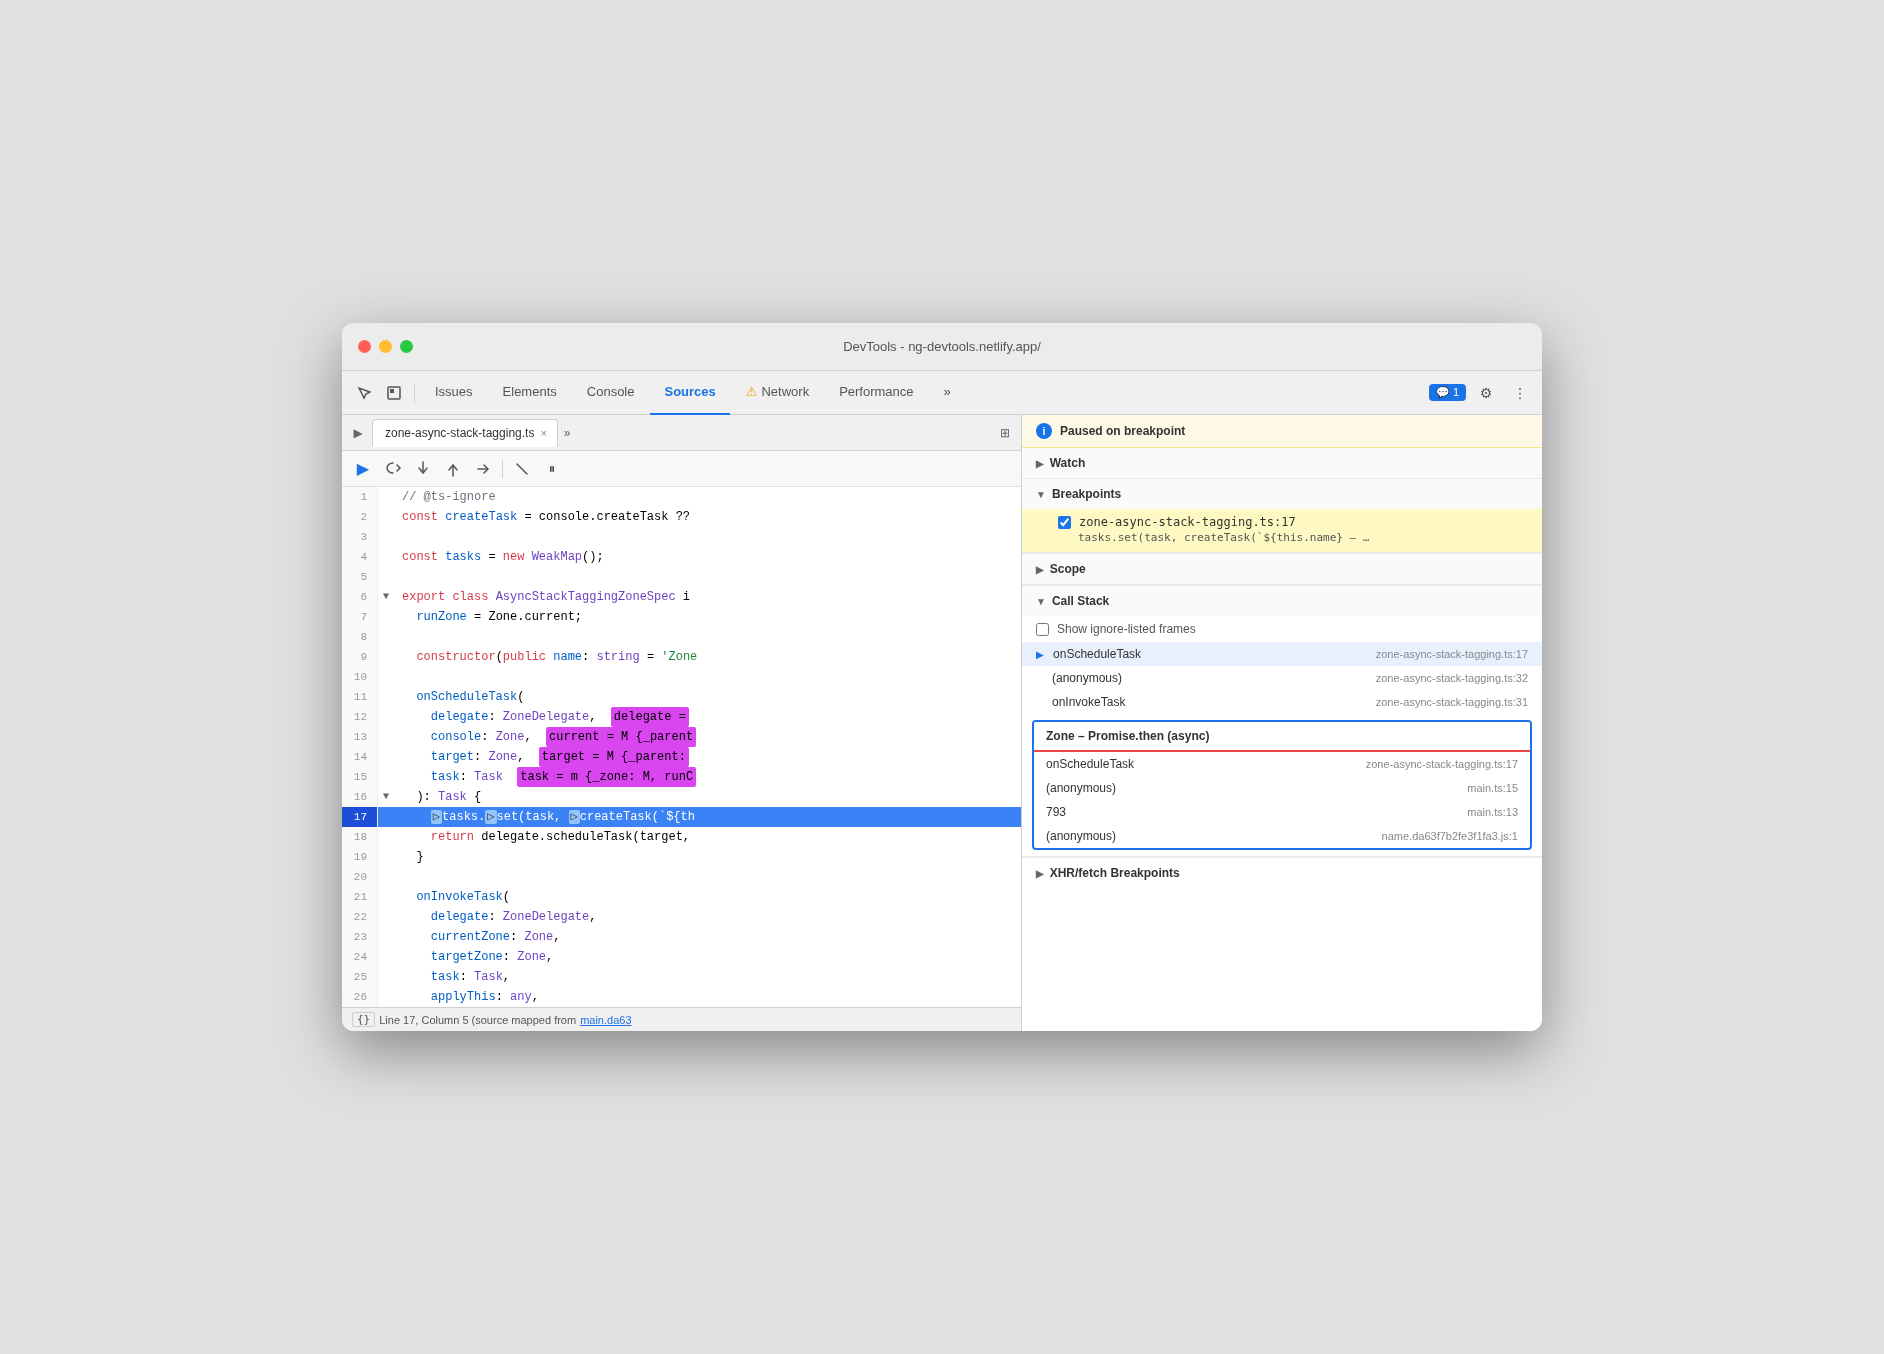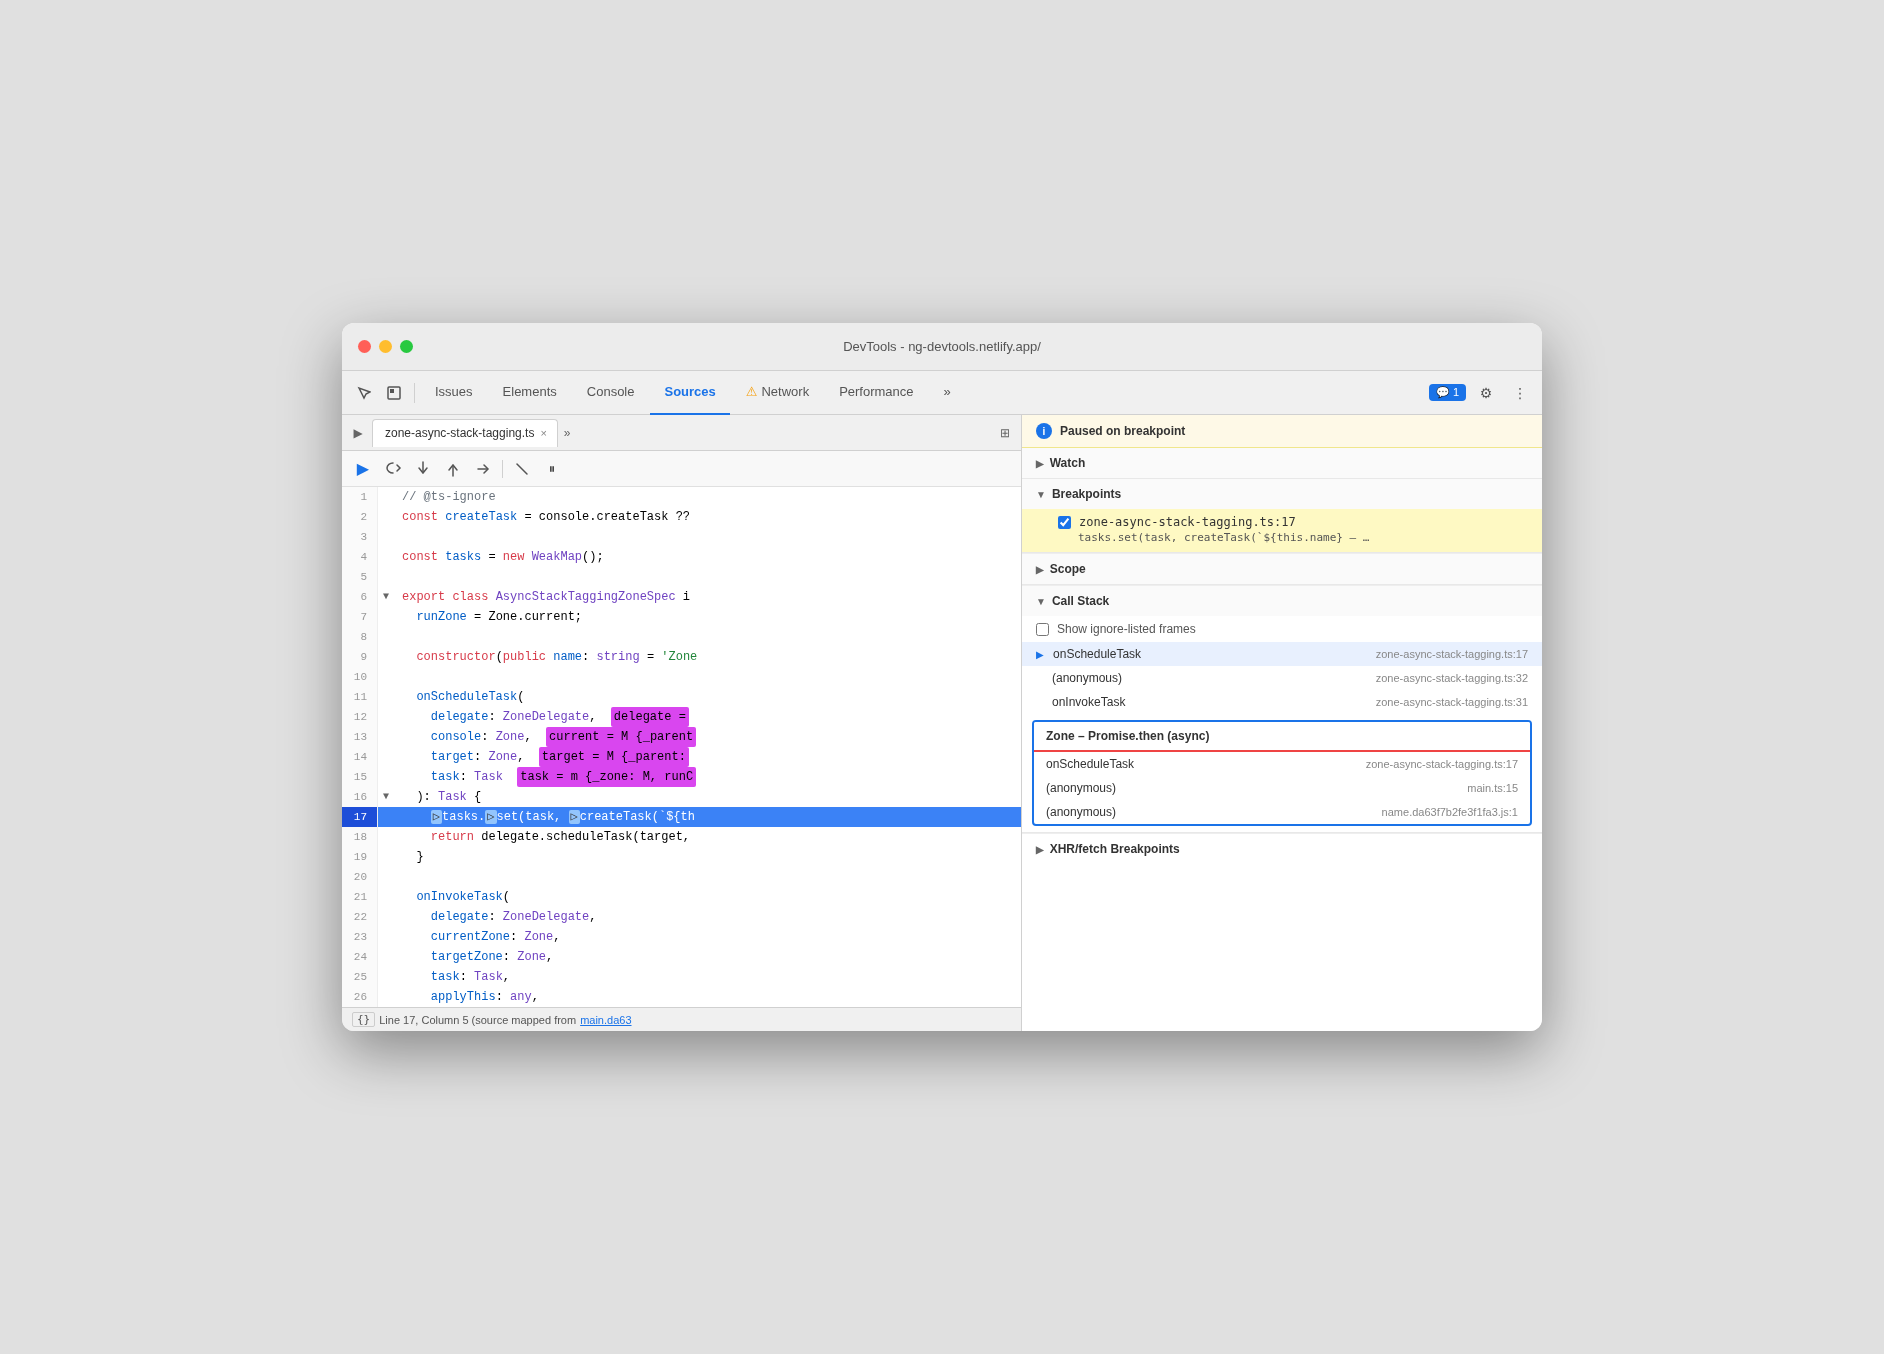--- a/index.html
+++ b/index.html
@@ -723,20 +723,24 @@
           <div class="async-group-header">Zone – Promise.then (async)</div>
           <div class="async-item">
             <span class="func-name">onScheduleTask</span>
             <span class="file-ref">zone-async-stack-tagging.ts:17</span>
           </div>
           <div class="async-item">
             <span class="func-name">(anonymous)</span>
             <span class="file-ref">main.ts:15</span>
           </div>
           <div class="async-item">
+            <span class="func-name">793</span>
+            <span class="file-ref">main.ts:13</span>
+          </div>
+          <div class="async-item">
             <span class="func-name">(anonymous)</span>
             <span class="file-ref">name.da63f7b2fe3f1fa3.js:1</span>
           </div>
         </div>
 
       </div>
 
       <div class="xhr-section">
         <span class="chevron">▶</span>
         <span>XHR/fetch Breakpoints</span>

